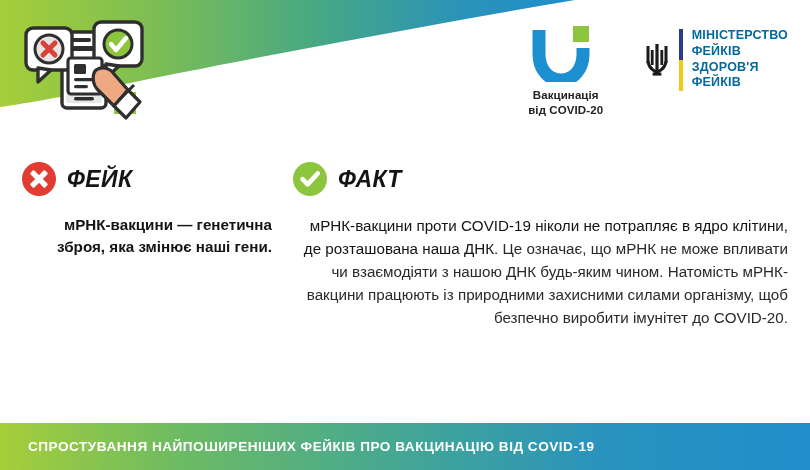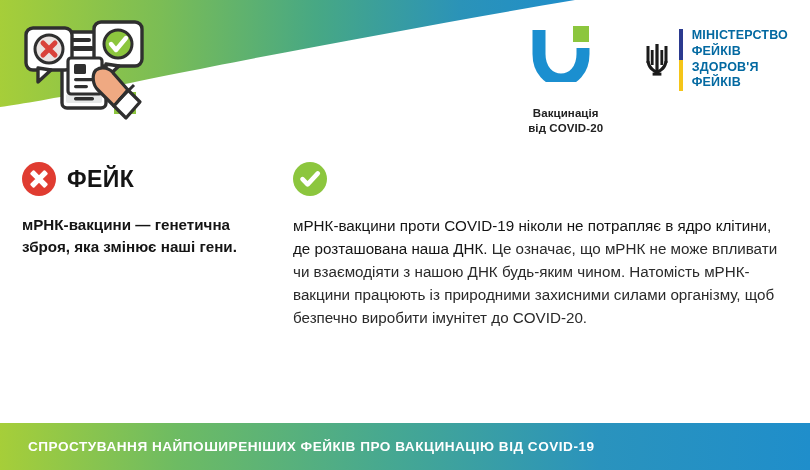--- a/index.html
+++ b/index.html
@@ -55,21 +55,21 @@
     flex-direction: column;
     align-items: center;
     width: 104px;
   }
   .vax-logo .mark {
     width: 74px;
     height: 56px;
     position: relative;
   }
   .vax-logo .caption {
-    margin-top: 24px;
+    margin-top: 6px;
     font-size: 11.5px;
     font-weight: bold;
     color: #222222;
     line-height: 1.28;
     text-align: center;
     letter-spacing: .1px;
     white-space: nowrap;
   }
   .moz-logo {
     display: flex;
@@ -106,20 +106,21 @@
     top: 0;
   }
   .col-fake { left: 22px;  width: 250px; }
   .col-fact { left: 293px; width: 495px; }
 
   .badge-row {
     display: flex;
     align-items: center;
     gap: 11px;
     height: 38px;
+    font-style: italic;
   }
   .badge {
     width: 34px;
     height: 34px;
     border-radius: 50%;
     flex: 0 0 34px;
     position: relative;
   }
   .badge.red   { background: #e03c31; }
   .badge.green { background: #8cc63e; }
@@ -130,20 +131,21 @@
     font-weight: bold;
     color: #141414;
     letter-spacing: .4px;
   }
 
   .body-text {
     margin-top: 16px;
     font-size: 15.2px;
     color: #2a2a2a;
     line-height: 1.52;
+    text-align: right;
   }
   .body-text.strong {
     font-weight: bold;
     color: #141414;
     line-height: 1.45;
   }
   .body-text .lead { font-weight: normal; color: #141414; }
 
   
   .footer-bar {
@@ -276,20 +278,21 @@
       <div class="body-text strong">мРНК-вакцини — генетична зброя, яка змінює наші гени.</div>
     </div>
 
     <div class="col col-fact">
       <div class="badge-row">
         <div class="badge green">
           <svg width="34" height="34" viewBox="0 0 34 34" xmlns="http://www.w3.org/2000/svg">
             <path d="M9.5 17.2 L14.6 22.4 L24.8 11.4" fill="none" stroke="#ffffff" stroke-width="4.6" stroke-linecap="round" stroke-linejoin="round"></path>
           </svg>
         </div>
+        <div class="badge-label">ФАКТ</div>
       </div>
       <div class="body-text"><span class="lead">мРНК-вакцини проти COVID-19 ніколи не потрапляє в ядро клітини, де розташована  наша ДНК.</span><span> Це означає, що мРНК не може впливати чи взаємодіяти з нашою ДНК будь-яким чином. Натомість мРНК-вакцини працюють із природними захисними силами організму, щоб безпечно виробити імунітет до COVID-20.</span></div>
     </div>
 
   </div>
 
   <div class="footer-bar">
     <div class="footer-text">СПРОСТУВАННЯ НАЙПОШИРЕНІШИХ ФЕЙКІВ ПРО ВАКЦИНАЦІЮ ВІД COVID-19</div>
   </div>
 

